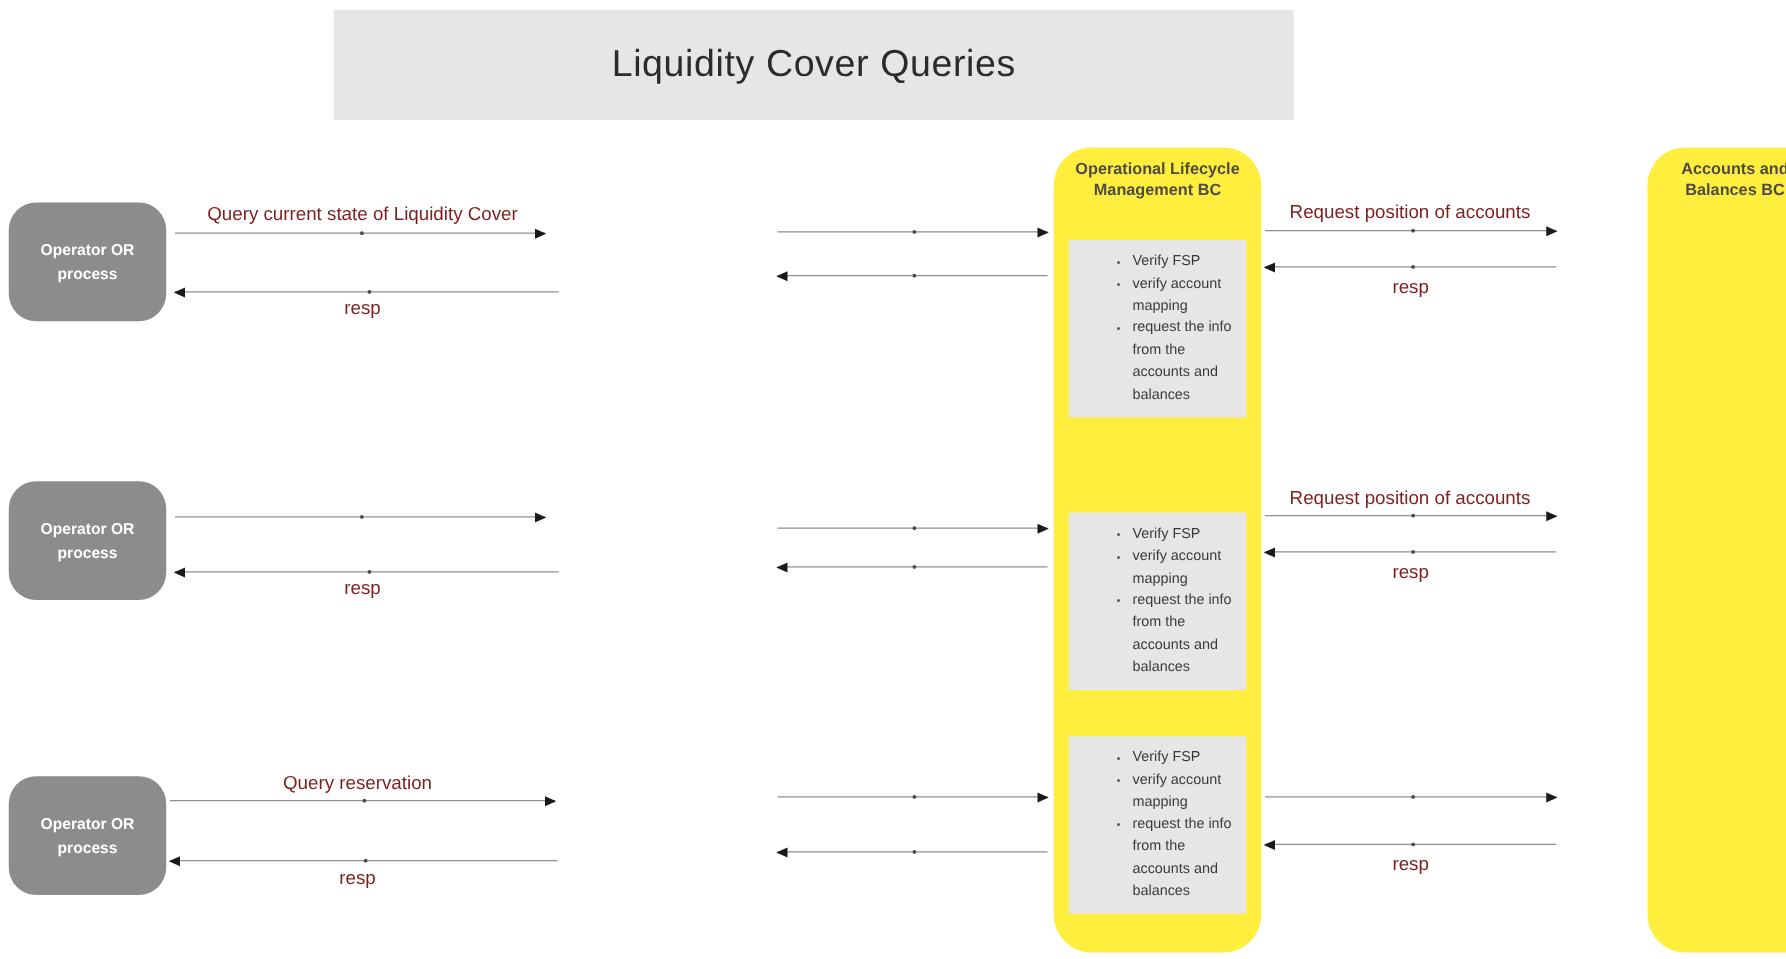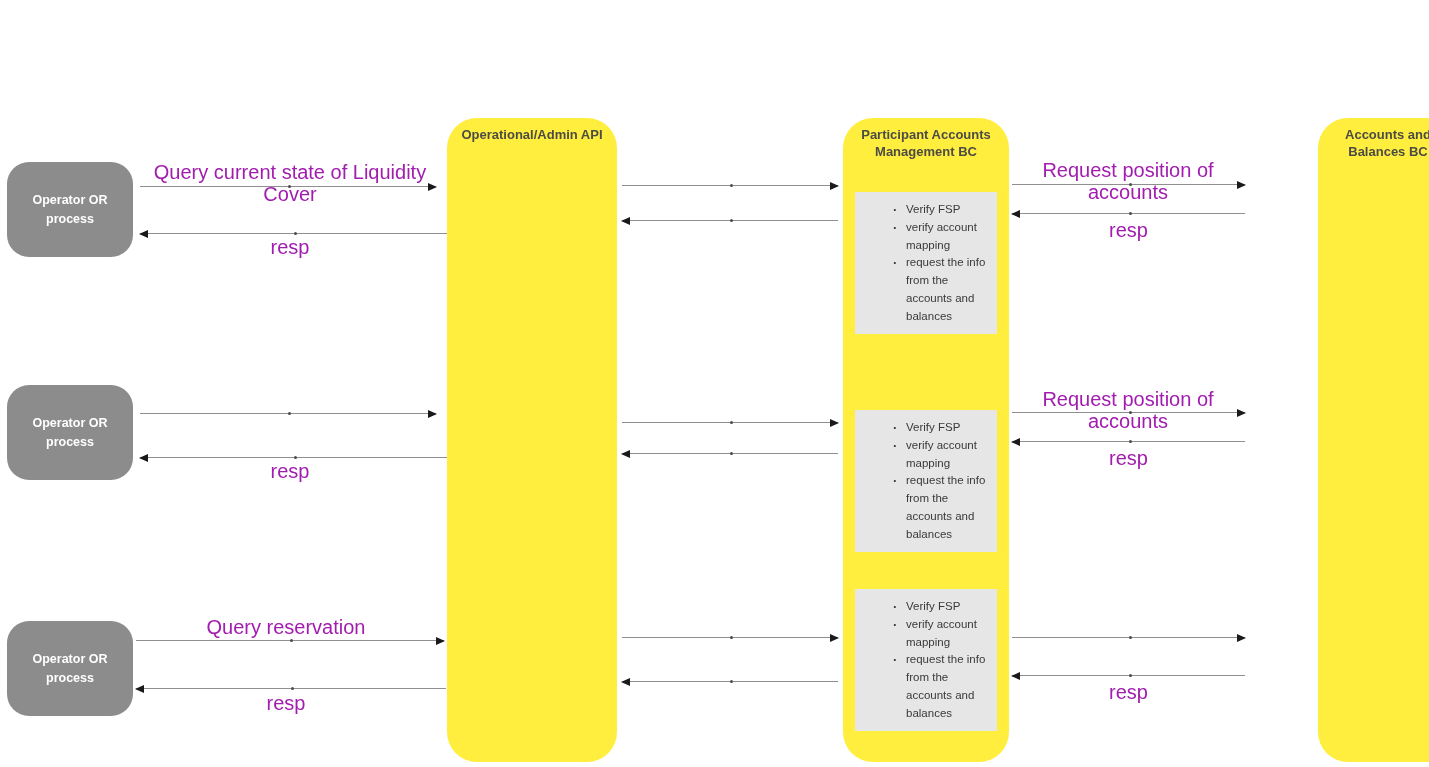--- a/index.html
+++ b/index.html
@@ -44,34 +44,32 @@
     content:"";position:absolute;right:-1px;top:-4.5px;width:0;height:0;
     border-top:4px solid transparent;border-bottom:4px solid transparent;
     border-left:9px solid #1a1a1a;
   }
   .arrow.left::after{
     content:"";position:absolute;left:-1px;top:-4.5px;width:0;height:0;
     border-top:4px solid transparent;border-bottom:4px solid transparent;
     border-right:9px solid #1a1a1a;
   }
   .alabel{
-    position:absolute;text-align:center;font-size:20px;color:#a21caf;line-height:22px;height:22px;
+    position:absolute;text-align:center;font-size:15px;color:#7f1d1d;line-height:22px;height:22px;
   }
 </style>
 </head>
 <body>
 
 <div class="canvas">
 
+  <div class="titlebar">Liquidity Cover Queries</div>
 
-  <div class="lane" style="left:447px;width:170px;">
-    <div class="lane-label">Operational/Admin API</div>
-  </div>
   <div class="lane" style="left:843px;width:166px;">
-    <div class="lane-label">Participant Accounts Management BC</div>
+    <div class="lane-label">Operational Lifecycle Management BC</div>
   </div>
   <div class="lane" style="left:1318px;width:140px;">
     <div class="lane-label">Accounts and Balances BC</div>
   </div>
 
   <div class="actor" style="top:162px;">
     <span>Operator OR process</span>
   </div>
 
   <div class="alabel" style="left:140px;top:161px;width:300px;">Query current state of Liquidity Cover</div>

